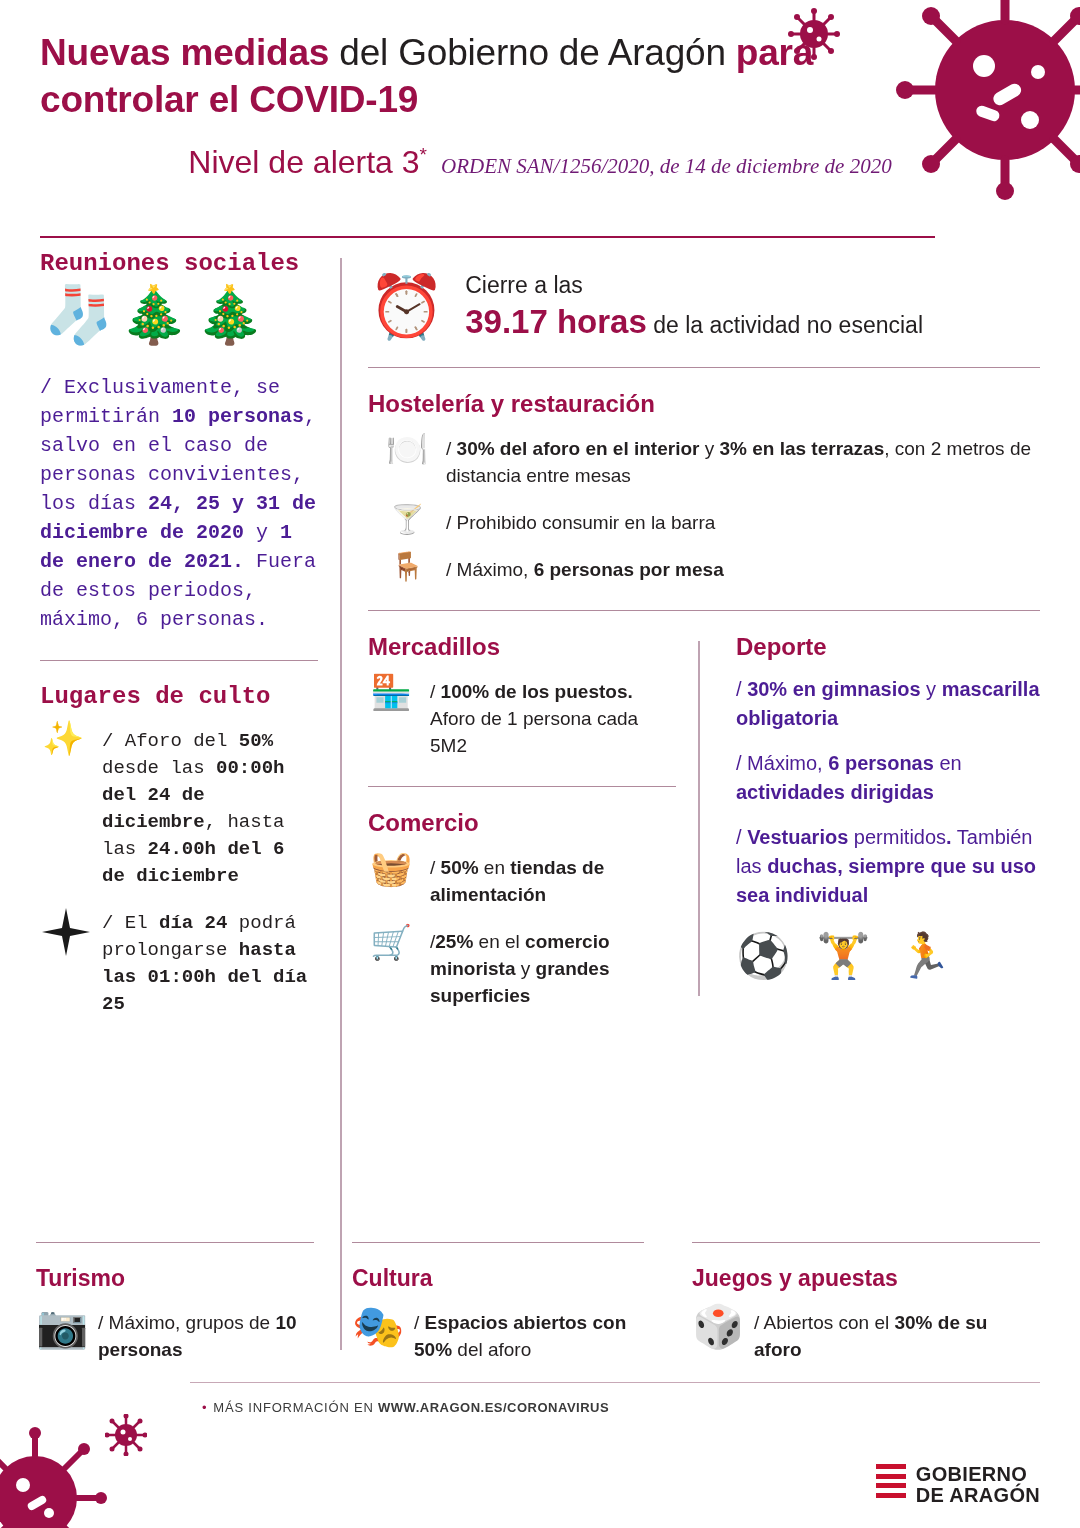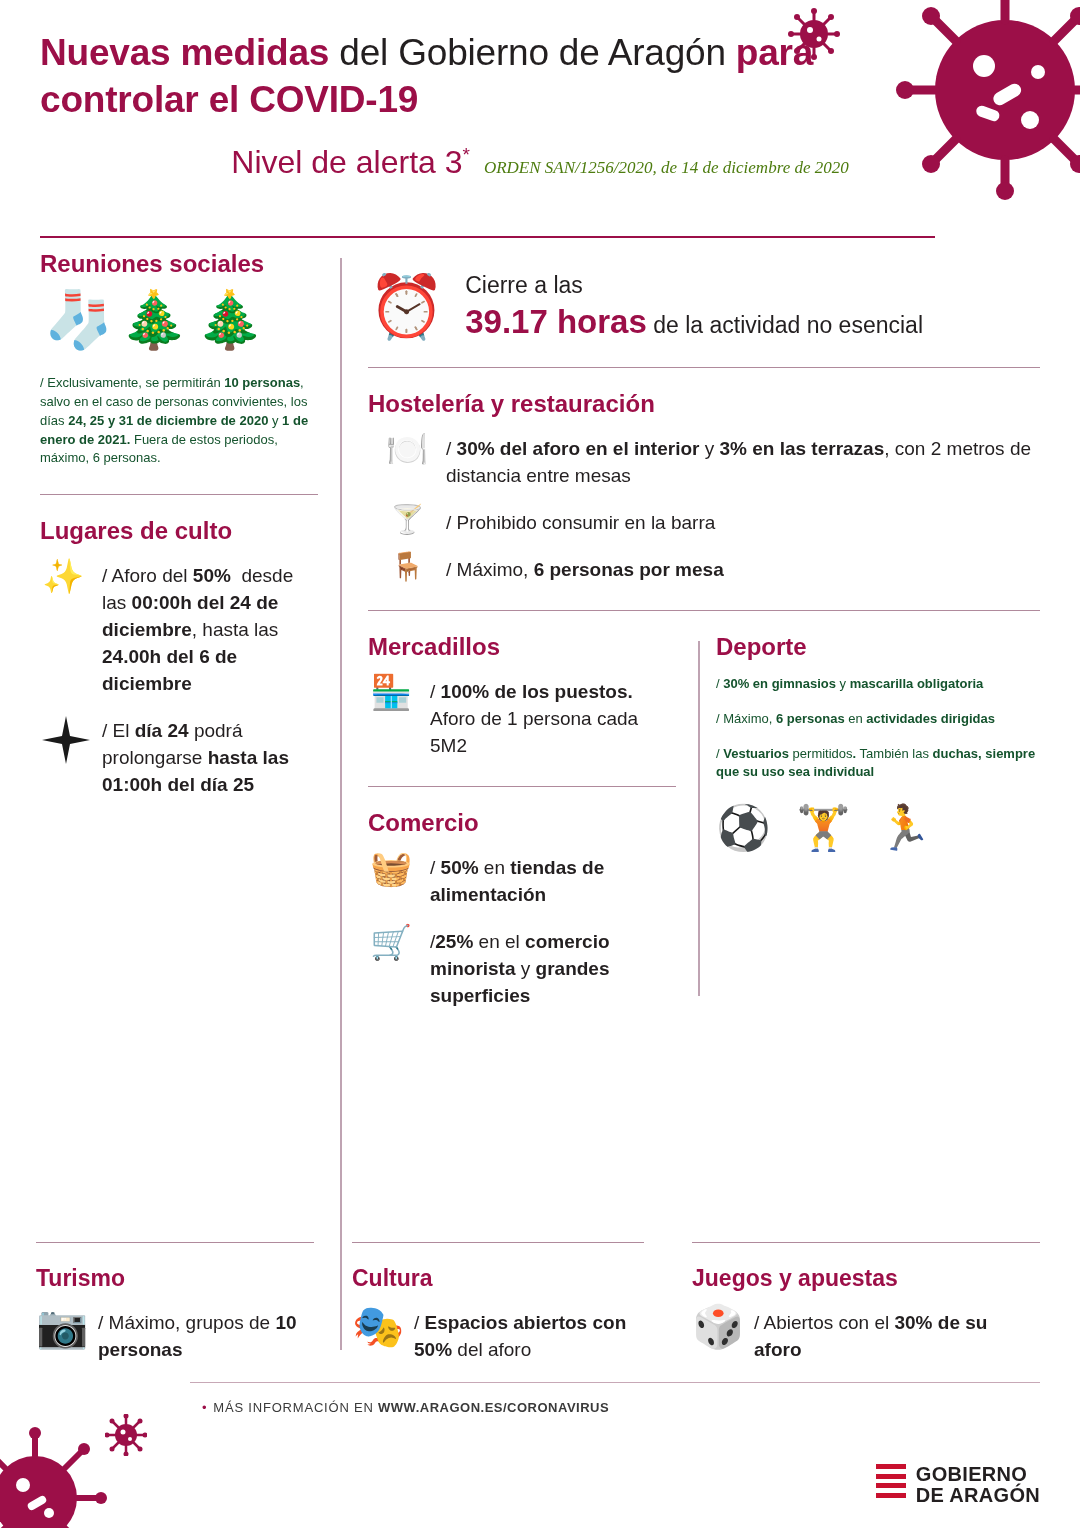--- a/index.html
+++ b/index.html
@@ -39,23 +39,23 @@
     gap: 14px;
     justify-content: center;
   }
   .nivel {
     font-size: 32px;
     color: #9c0f48;
     font-weight: normal;
   }
   .nivel sup { font-size: 19px; }
   .orden {
-    font-size: 17px;
+    font-size: 21px;
     font-style: italic;
-    color: #4d7c0f;
+    color: #701a75;
     font-family: "Liberation Serif", serif;
   }
   .header-rule {
     position: absolute;
     left: 40px;
     right: 145px;
     bottom: 12px;
     height: 2px;
     background: #9c0f48;
   }
@@ -80,20 +80,21 @@
   .content {
     position: relative;
     display: flex;
     padding: 0 40px;
     height: 1130px;
   }
   .col-left {
     width: 300px;
     padding-right: 22px;
     position: relative;
+    font-family: Liberation Mono, monospace;
   }
   .vline {
     width: 2px;
     background: #bfa3b2;
     margin: 8px 0 30px 0;
     flex: 0 0 2px;
   }
   .col-right {
     flex: 1;
     padding-left: 26px;
@@ -109,24 +110,24 @@
   h2.section.small { font-size: 23px; }
 
   .hr {
     height: 2px;
     background: #9c0f48;
     margin: 26px 0 22px 0;
   }
   .hr.thin { background: #b08a9c; height: 1px; }
 
   p.item {
-    font-size: 13px;
+    font-size: 20px;
     line-height: 1.45;
     margin: 0 0 16px 0;
-    color: #14532d;
+    color: #4c1d95;
   }
   p.item b { font-weight: bold; }
 
   
   .emoji-row {
     display: flex;
     align-items: flex-start;
     gap: 14px;
     margin-bottom: 16px;
   }
@@ -169,21 +170,21 @@
     font-weight: bold;
     font-size: 33px;
   }
 
   
   .lower {
     display: flex;
     margin-top: 4px;
   }
   .lower .c1 { width: 330px; padding-right: 22px; }
-  .lower .c2 { flex: 1; padding-left: 16px; }
+  .lower .c2 { flex: 1; padding-left: 36px; }
 
   .sports-emoji {
     display: flex;
     gap: 26px;
     font-size: 44px;
     margin-top: 20px;
   }
 
   
   .bottom-row {

